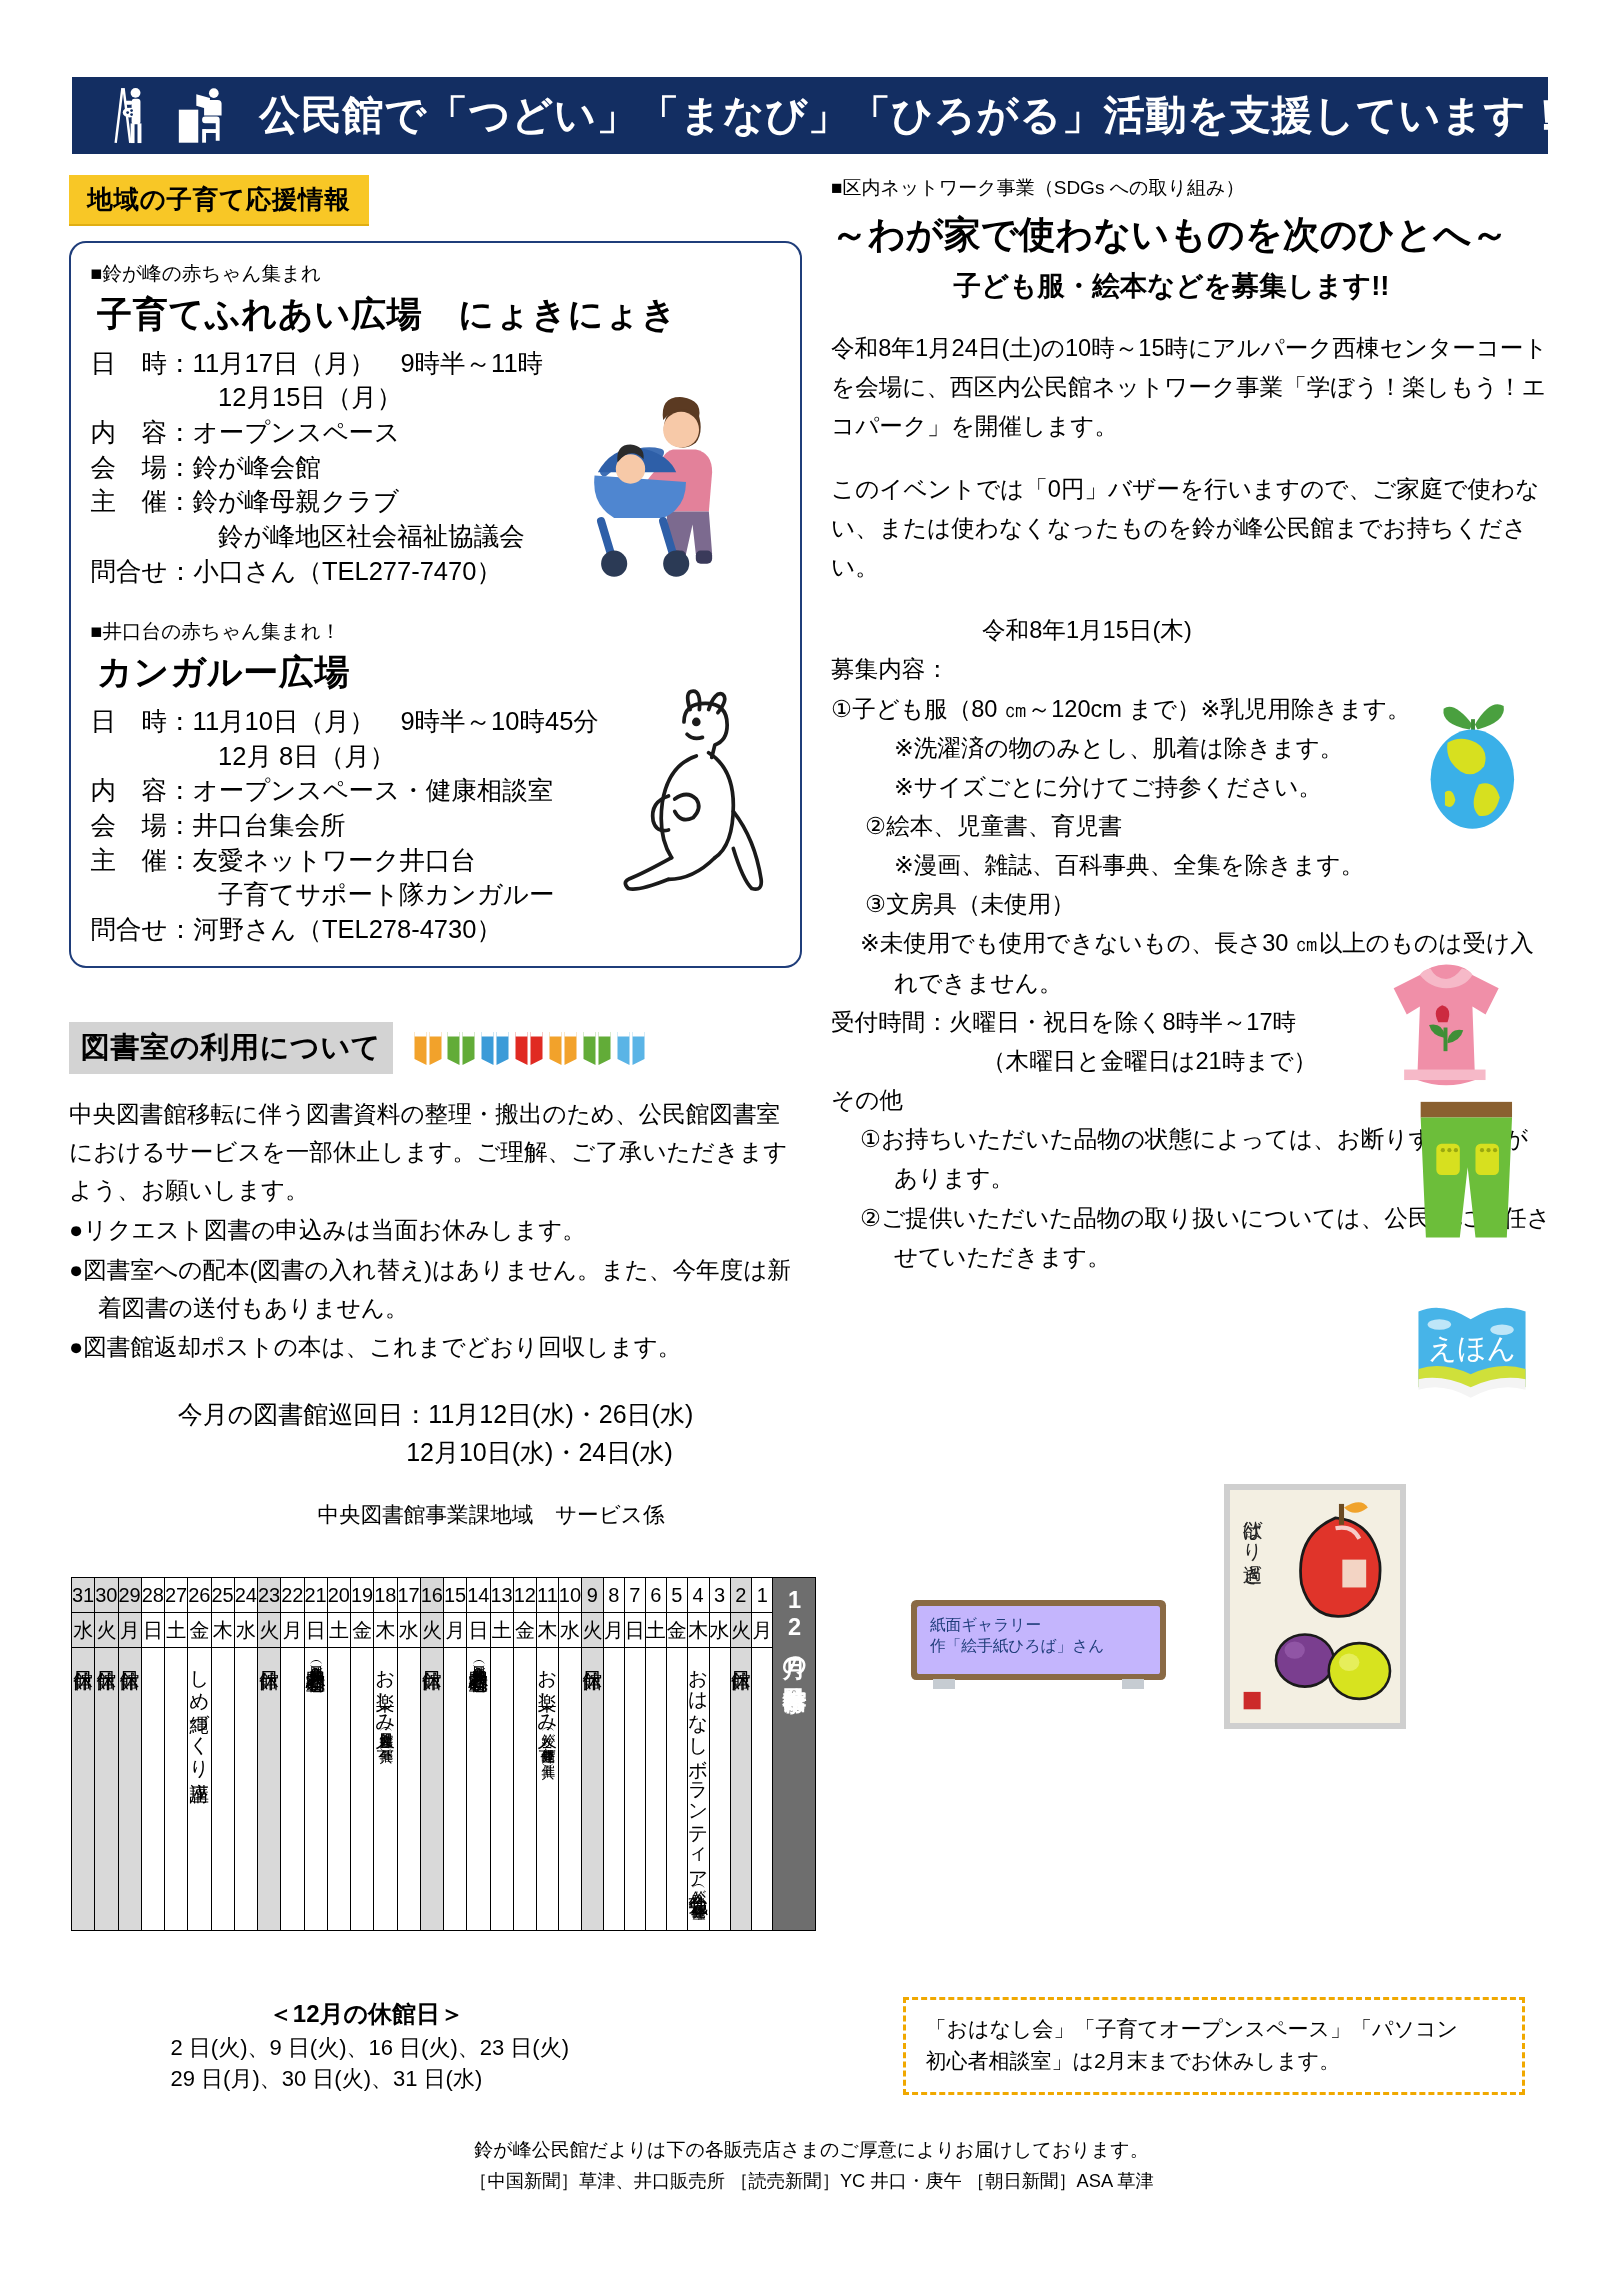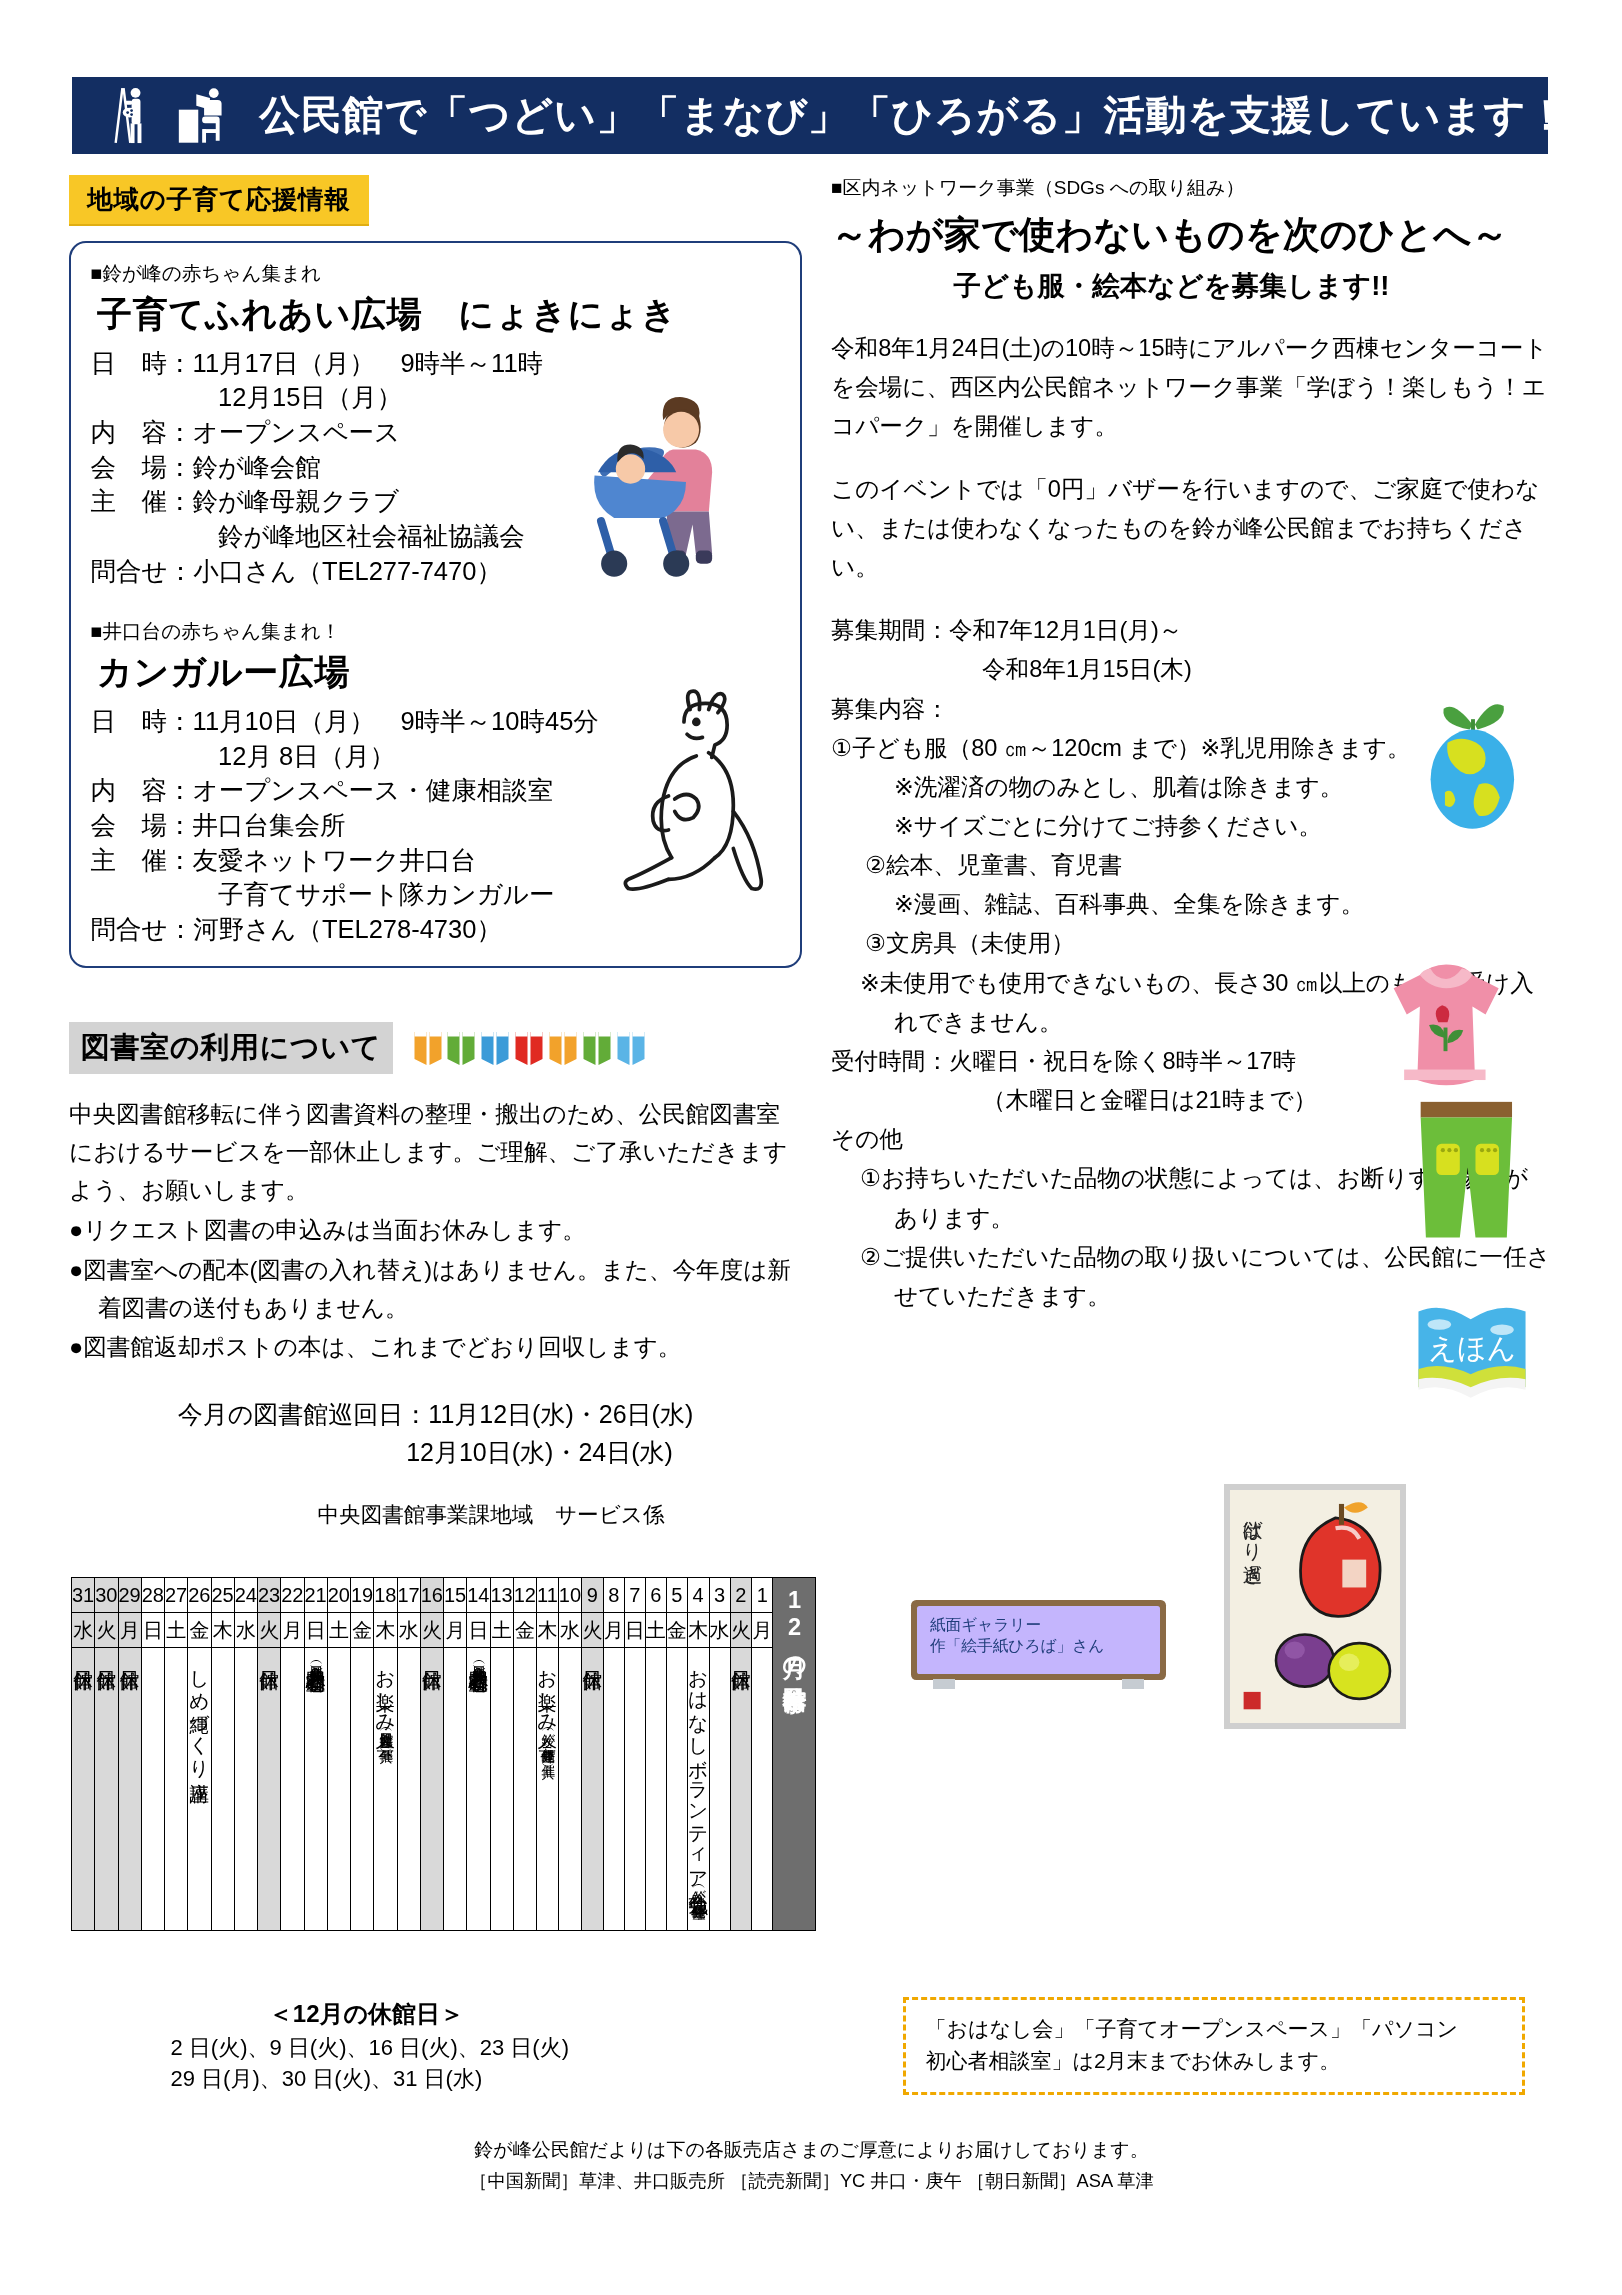--- a/index.html
+++ b/index.html
@@ -348,21 +348,20 @@
   <div class="col-right">
     <div class="sq-head-r">■区内ネットワーク事業（SDGs への取り組み）</div>
     <div class="r-title">～わが家で使わないものを次のひとへ～</div>
     <div class="r-sub">子ども服・絵本などを募集します!!</div>
 
     <div class="r-body">
       <p>令和8年1月24日(土)の10時～15時にアルパーク西棟センターコートを会場に、西区内公民館ネットワーク事業「学ぼう！楽しもう！エコパーク」を開催します。</p>
       <p style="height:23.6px"></p>
       <p>このイベントでは「0円」バザーを行いますので、ご家庭で使わない、または使わなくなったものを鈴が峰公民館までお持ちください。</p>
       <p style="height:23.6px"></p>
-      <p>募集期間：令和7年12月1日(月)～</p>
       <p class="ind-recruit">令和8年1月15日(木)</p>
       <p>募集内容：</p>
       <p class="ind1 ind-left52">①子ども服（80 ㎝～120cm まで）※乳児用除きます。</p>
       <p class="ind-left96">※洗濯済の物のみとし、肌着は除きます。</p>
       <p class="ind-left96">※サイズごとに分けてご持参ください。</p>
       <p class="ind-left52">②絵本、児童書、育児書</p>
       <p class="ind-left96">※漫画、雑誌、百科事典、全集を除きます。</p>
       <p class="ind-left52">③文房具（未使用）</p>
       <p class="ind2">※未使用でも使用できないもの、長さ30 ㎝以上のものは受け入れできません。</p>
       <p>受付時間：火曜日・祝日を除く8時半～17時</p>

